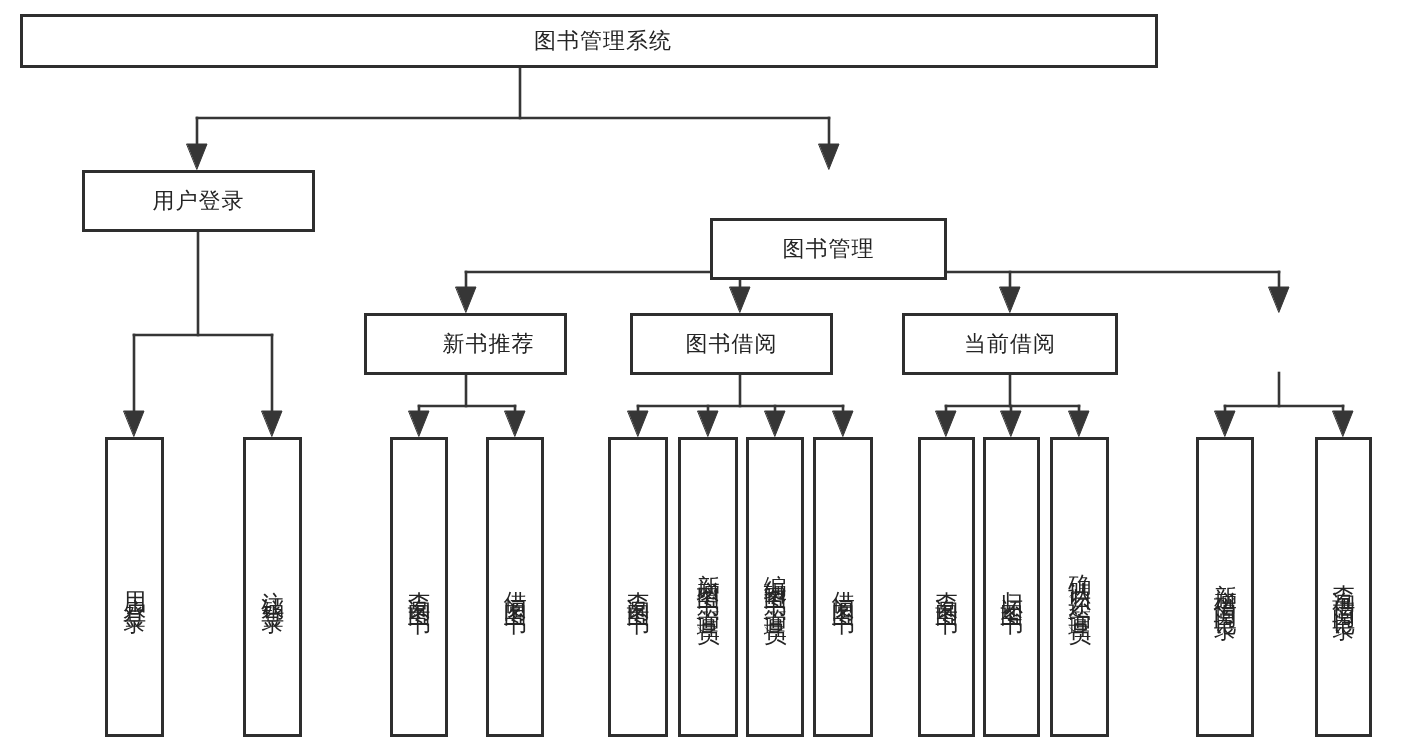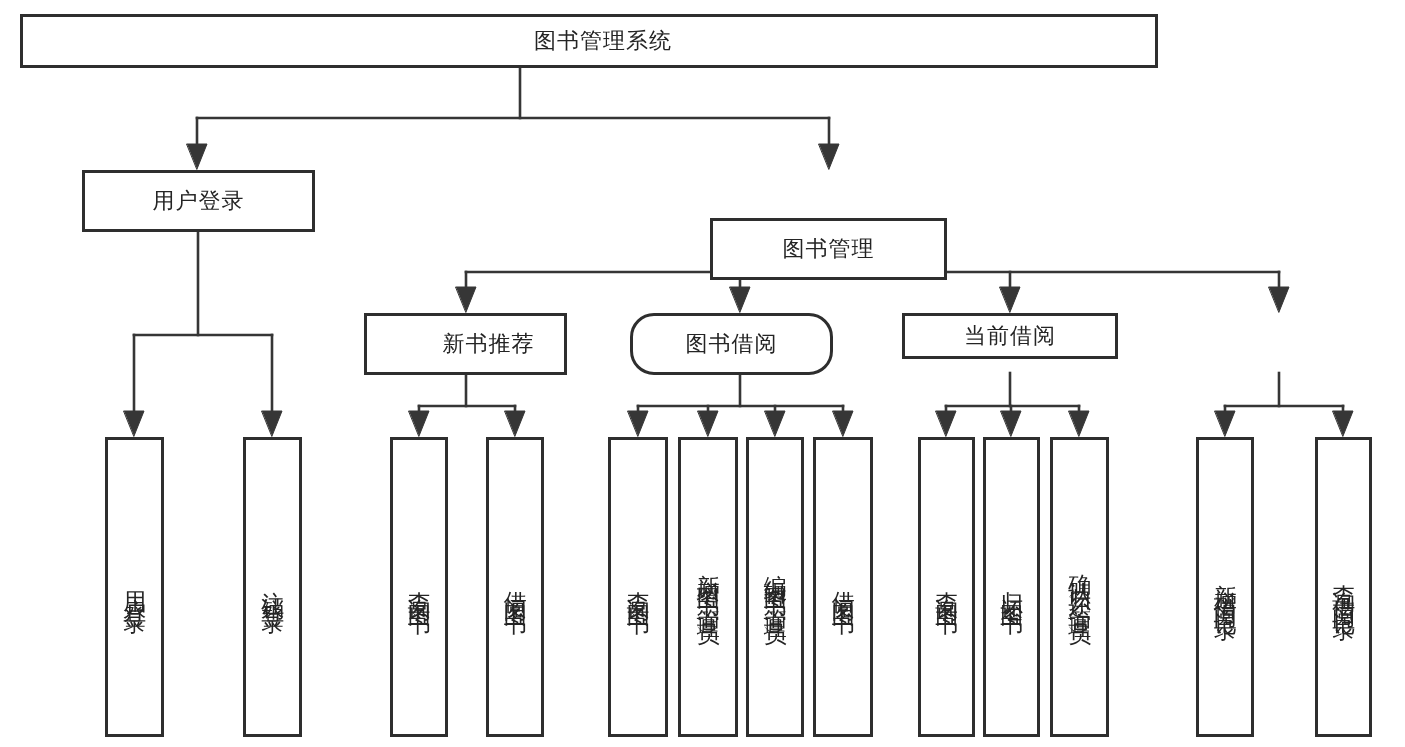--- a/index.html
+++ b/index.html
@@ -145,24 +145,24 @@
   <div class="box" style="left:82px; top:170px; width:233px; height:62px;">
     <span class="hlabel">用户登录</span>
   </div>
   <div class="box" style="left:710px; top:170px; width:237px; height:62px;margin-top:48px;">
     <span class="hlabel">图书管理</span>
   </div>
 
   <div class="box" style="left:364px; top:313px; width:203px; height:62px;padding-left:46px;">
     <span class="hlabel">新书推荐</span>
   </div>
-  <div class="box" style="left:630px; top:313px; width:203px; height:62px;border-radius:24px;">
+  <div class="box" style="left:630px; top:313px; width:203px; height:62px;">
     <span class="hlabel">图书借阅</span>
   </div>
-  <div class="box" style="left:902px; top:313px; width:216px; height:46px;">
+  <div class="box" style="left:902px; top:313px; width:216px; height:62px;">
     <span class="hlabel">当前借阅</span>
   </div>
 
   <div class="box" style="left:105px; top:437px; width:59px; height:300px;">
     <span class="vlabel">用户登录</span>
   </div>
   <div class="box" style="left:243px; top:437px; width:59px; height:300px;">
     <span class="vlabel">注销登录</span>
   </div>
 

